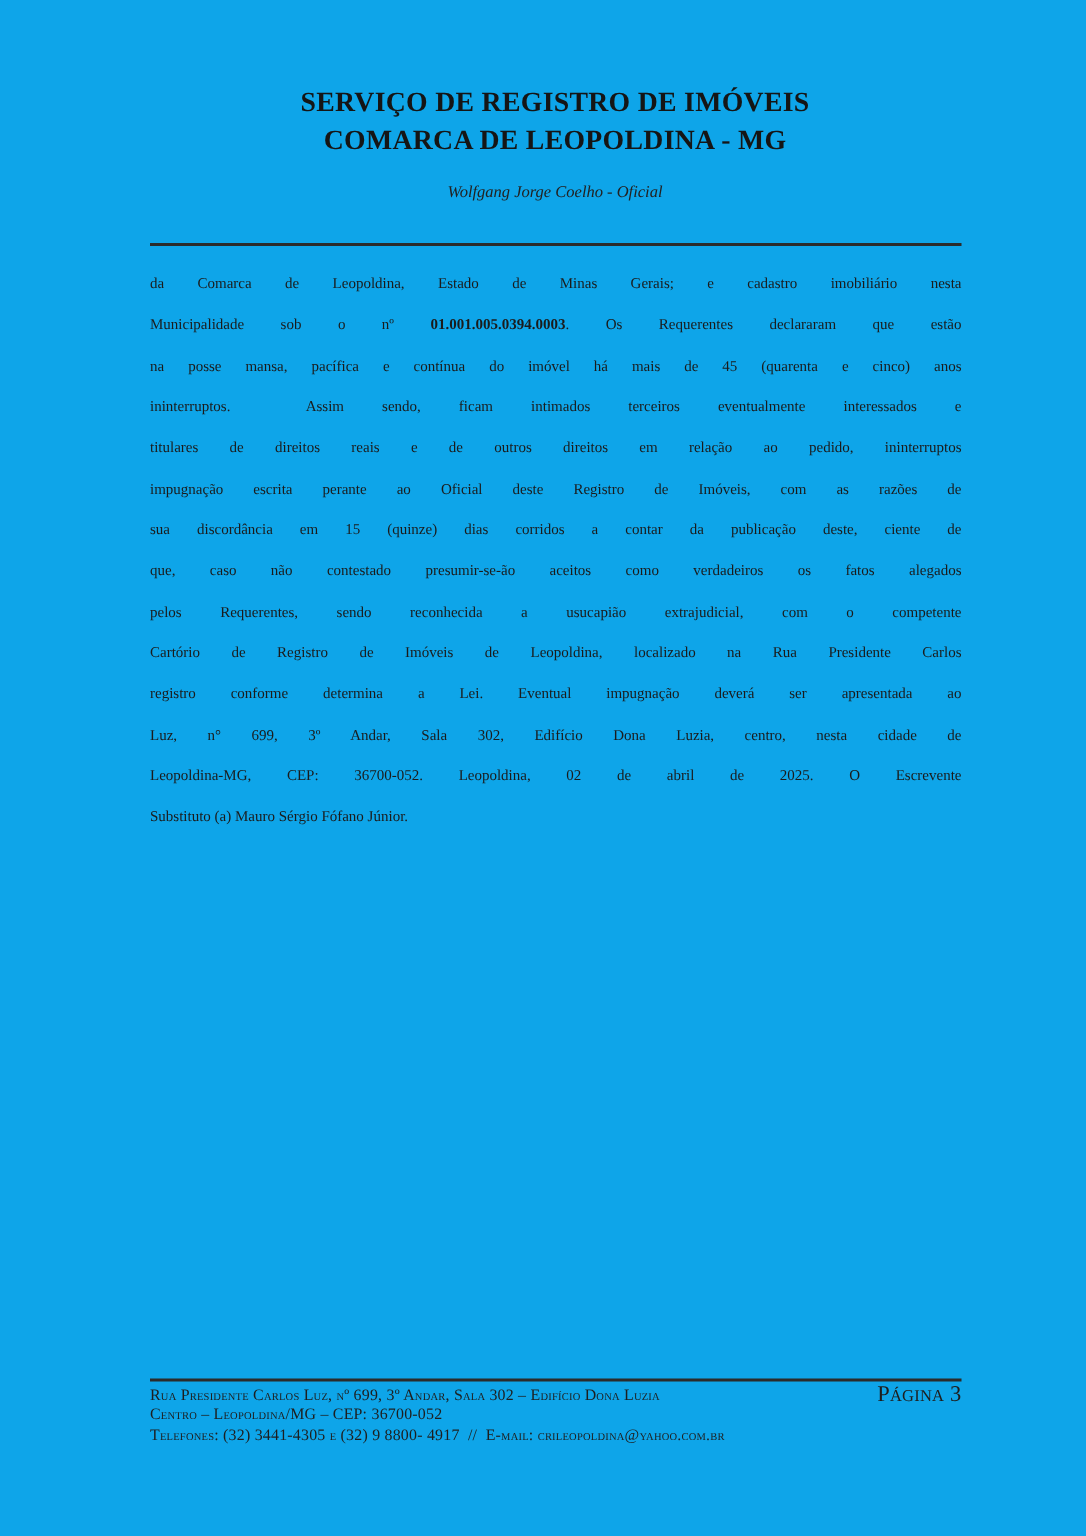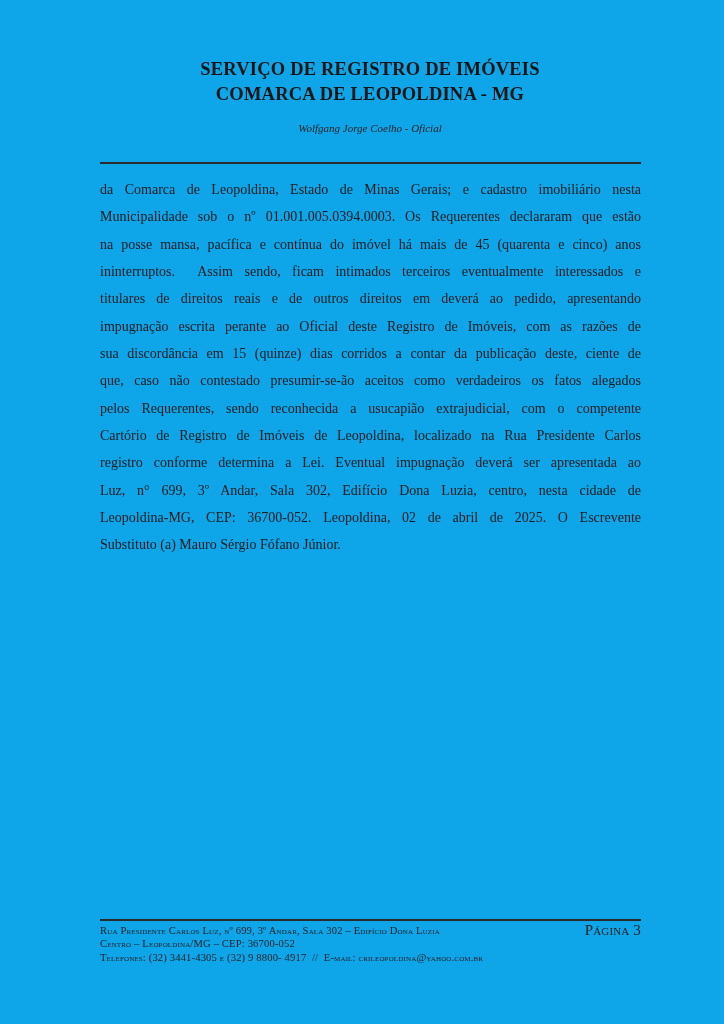--- a/index.html
+++ b/index.html
@@ -43,34 +43,34 @@
     width: 541px;
     height: 2px;
     background: #2b2b2b;
   }
   
   .body-text {
     position: absolute;
     top: 176px;
     left: 100px;
     width: 541px;
-    font-size: 14px;
+    font-size: 10px;
     color: #1b1b1b;
   }
   .body-line {
     height: 27.35px;
     line-height: 27.35px;
     white-space: normal;
     overflow: visible;
   }
   .body-line.justified {
     text-align: justify;
     text-align-last: justify;
   }
-  .body-line .bold { font-weight: normal; }
+  .body-line .bold { font-weight: bold; }
   
   .rule-footer {
     position: absolute;
     top: 919px;
     left: 100px;
     width: 541px;
     height: 1.6px;
     background: #2b2b2b;
   }
   .footer {
@@ -106,21 +106,21 @@
     <div class="subtitle">Wolfgang Jorge Coelho - Oficial</div>
   </div>
 
   <div class="rule-top"></div>
 
   <div class="body-text">
       <div class="body-line justified"><span>da Comarca de Leopoldina, Estado de Minas Gerais; e cadastro imobiliário nesta</span></div>
       <div class="body-line justified"><span>Municipalidade sob o nº </span><span class="bold">01.001.005.0394.0003</span><span>. Os Requerentes declararam que estão</span></div>
       <div class="body-line justified"><span>na posse mansa, pacífica e contínua do imóvel há mais de 45 (quarenta e cinco) anos</span></div>
       <div class="body-line justified"><span>ininterruptos.&nbsp; Assim sendo, ficam intimados terceiros eventualmente interessados e</span></div>
-      <div class="body-line justified"><span>titulares de direitos reais e de outros direitos em deverá ao pedido, apresentando</span></div>
+      <div class="body-line justified"><span>titulares de direitos reais e de outros direitos em relação ao pedido, ininterruptos</span></div>
       <div class="body-line justified"><span>impugnação escrita perante ao Oficial deste Registro de Imóveis, com as razões de</span></div>
       <div class="body-line justified"><span>sua discordância em 15 (quinze) dias corridos a contar da publicação deste, ciente de</span></div>
       <div class="body-line justified"><span>que, caso não contestado presumir-se-ão aceitos como verdadeiros os fatos alegados</span></div>
       <div class="body-line justified"><span>pelos Requerentes, sendo reconhecida a usucapião extrajudicial, com o competente</span></div>
       <div class="body-line justified"><span>Cartório de Registro de Imóveis de Leopoldina, localizado na Rua Presidente Carlos</span></div>
       <div class="body-line justified"><span>registro conforme determina a Lei. Eventual impugnação deverá ser apresentada ao</span></div>
       <div class="body-line justified"><span>Luz, n° 699, 3º Andar, Sala 302, Edifício Dona Luzia, centro, nesta cidade de</span></div>
       <div class="body-line justified"><span>Leopoldina-MG, CEP: 36700-052. Leopoldina, 02 de abril de 2025. O Escrevente</span></div>
       <div class="body-line"><span>Substituto (a) Mauro Sérgio Fófano Júnior.</span></div>
     </div>

